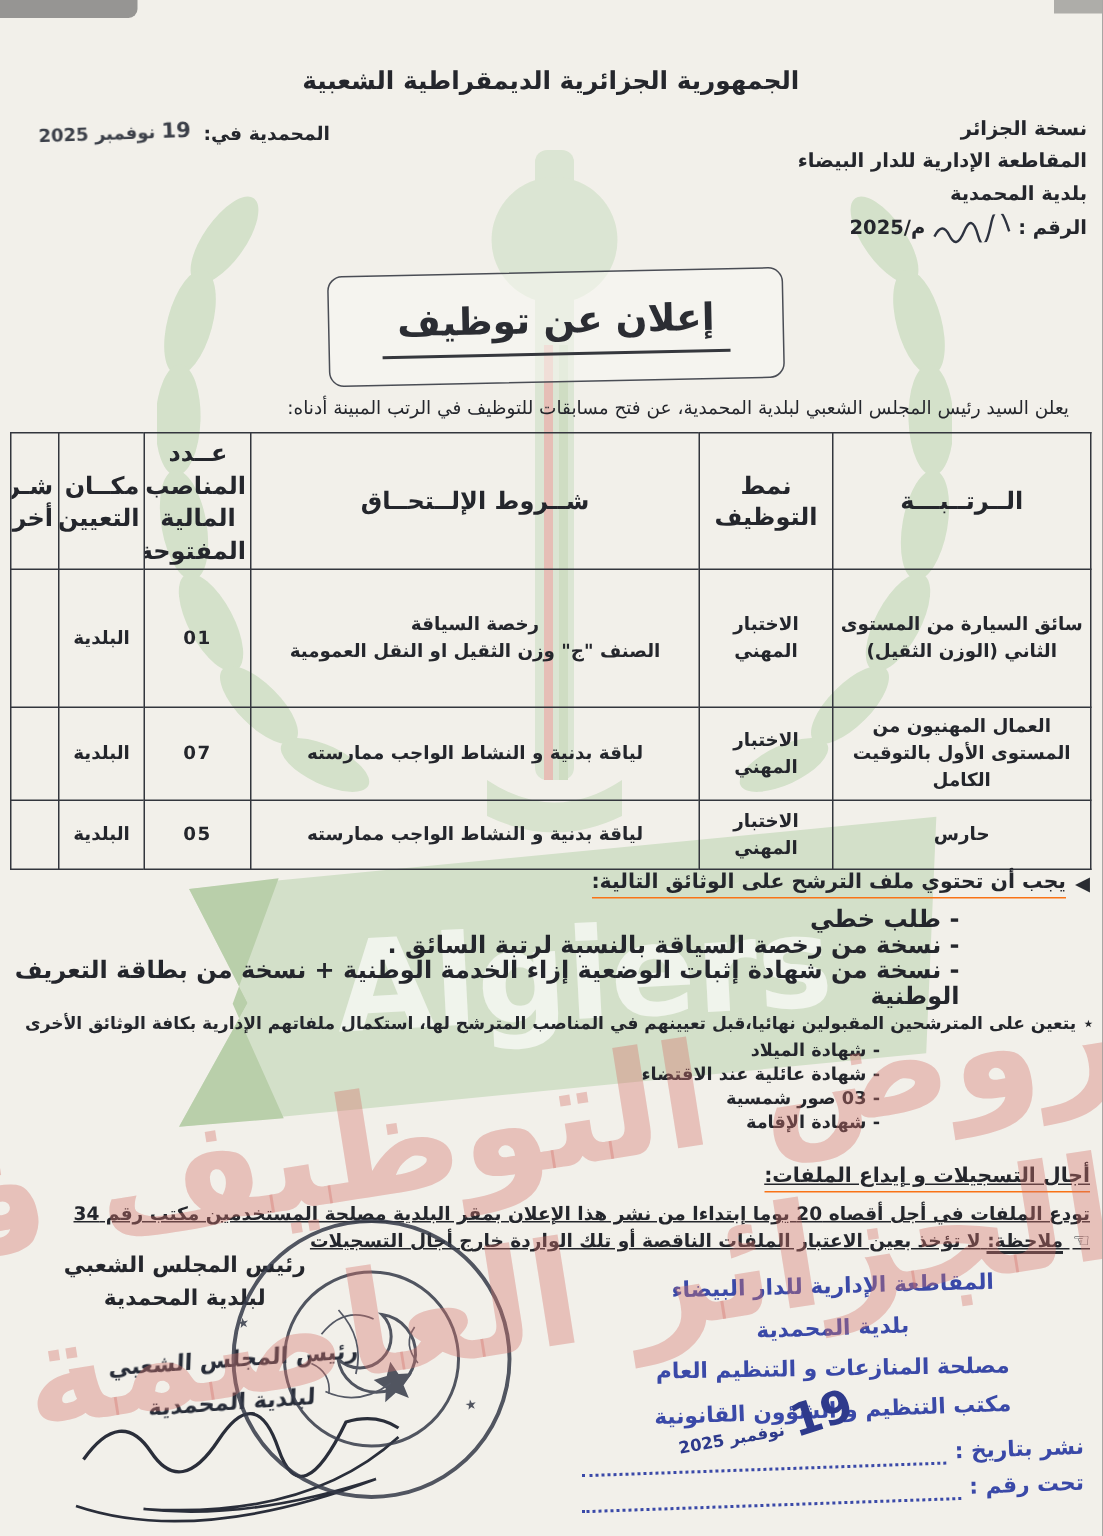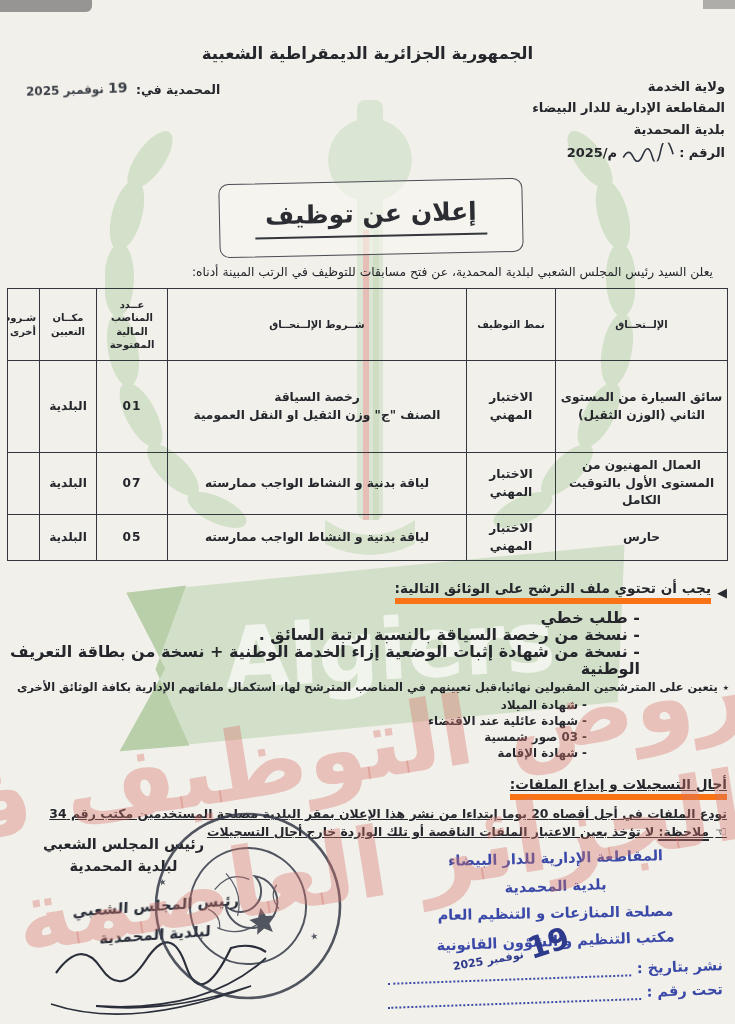--- a/index.html
+++ b/index.html
@@ -37,30 +37,30 @@
     background:rgba(248,247,243,.55);
   }
   .title-box span{font-size:25px;font-weight:bold;border-bottom:2.2px solid #35373d;padding:0 10px 7px;color:#2b2d33;}
   .intro{top:241px;right:22px;left:8px;font-size:12.3px;font-weight:normal;}
   
   table.jobs{position:absolute;top:264px;right:7px;width:720px;border-collapse:collapse;table-layout:fixed;background:transparent;}
   table.jobs th,table.jobs td{
     border:1.6px solid #33363d;text-align:center;vertical-align:middle;
     font-weight:bold;padding:2px 3px;overflow:hidden;
   }
-  table.jobs th{font-size:10px;line-height:1.35;}
+  table.jobs th{font-size:16px;line-height:1.35;}
   table.jobs td{font-size:12.2px;line-height:1.45;}
   tr.hrow{height:72px;} tr.r0{height:92px;} tr.r1{height:62px;} tr.r2{height:46px;}
   .pre{white-space:pre-line;}
   td.count{font-size:13.5px;letter-spacing:1px;}
   
   .docs{top:556px;right:0;left:0;}
   .sec-head{display:flex;justify-content:flex-start;align-items:center;gap:6px;padding-right:8px;}
   .sec-head .bullet{font-size:13px;color:#2a2c32;}
-  .sec-head .txt{font-size:13.6px;font-weight:bold;border-bottom:6px solid #f97316;padding-bottom:2px;}
+  .sec-head .txt{font-size:13.6px;font-weight:bold;border-bottom:1px solid #f97316;padding-bottom:2px;}
   .doc-items{margin:5px 95px 0 10px;text-align:right;font-size:16px;font-weight:bold;line-height:17px;}
   .doc-note{display:flex;gap:5px;align-items:flex-start;padding:3px 6px 0 4px;font-size:11.4px;font-weight:bold;}
   .extra-items{margin:3px 148px 0 10px;text-align:right;font-size:11.8px;font-weight:bold;line-height:16px;}
   
   .deadlines{top:752px;right:0;left:0;text-decoration:underline;}
   .dl-body{padding:6px 8px 0 6px;font-size:12.4px;font-weight:bold;}
   .dl-note{padding:3px 8px 0 6px;font-size:12.4px;font-weight:bold;}
   .dl-note .lbl{border-bottom:2px solid #2a2c32;}
   .hand-icon{font-size:13px;margin-left:2px;}
   
@@ -136,21 +136,21 @@
 
     <div class="abs date-line">
       <span>المحمدية في:</span>
       <span class="date-stamp">
         <b>19</b>
         <span>نوفمبر 2025</span>
       </span>
     </div>
 
     <div class="abs authority">
-      <div>ولاية الخدمة</div>
+      <div>نسخة الجزائر</div>
       <div>المقاطعة الإدارية للدار البيضاء</div>
       <div>بلدية المحمدية</div>
       <div class="ref-line">
         <span>الرقم :</span>
         <svg class="ref-script" width="54" height="18" viewBox="0 0 54 18">
           <path d="M2 12 q6 -10 10 0 t10 -2 t9 3 t9 -6 t12 5" fill="none" stroke="#2e3340" stroke-width="1.6"></path>
         </svg>
         <span>م/2025</span>
       </div>
     </div>
@@ -165,21 +165,21 @@
       <colgroup>
         <col style="width:172px">
           <col style="width:89px">
           <col style="width:299px">
         <col style="width:71px">
           <col style="width:57px">
           <col style="width:32px">
       </colgroup>
       <thead>
         <tr class="hrow">
-          <th class="pre">الإلــتحــاق</th>
+          <th class="pre">الــرتــبـــة</th>
           <th class="pre">نمط التوظيف</th>
           <th class="pre">شــروط الإلــتحــاق</th>
           <th class="pre">عــدد
 المناصب
 المالية
 المفتوحة</th>
           <th class="pre">مكــان
 التعيين</th>
           <th class="pre">شـروط
 أخرى</th>

